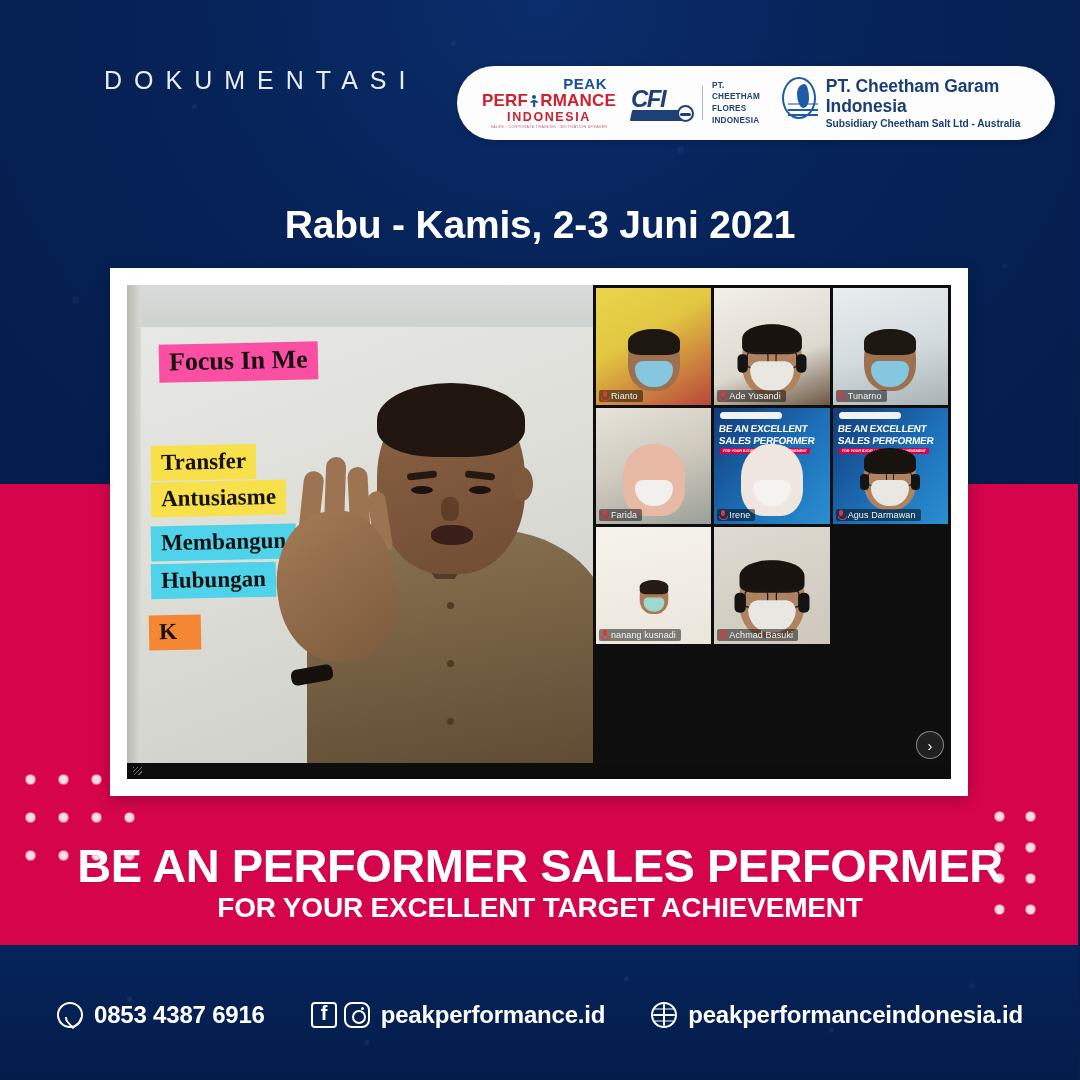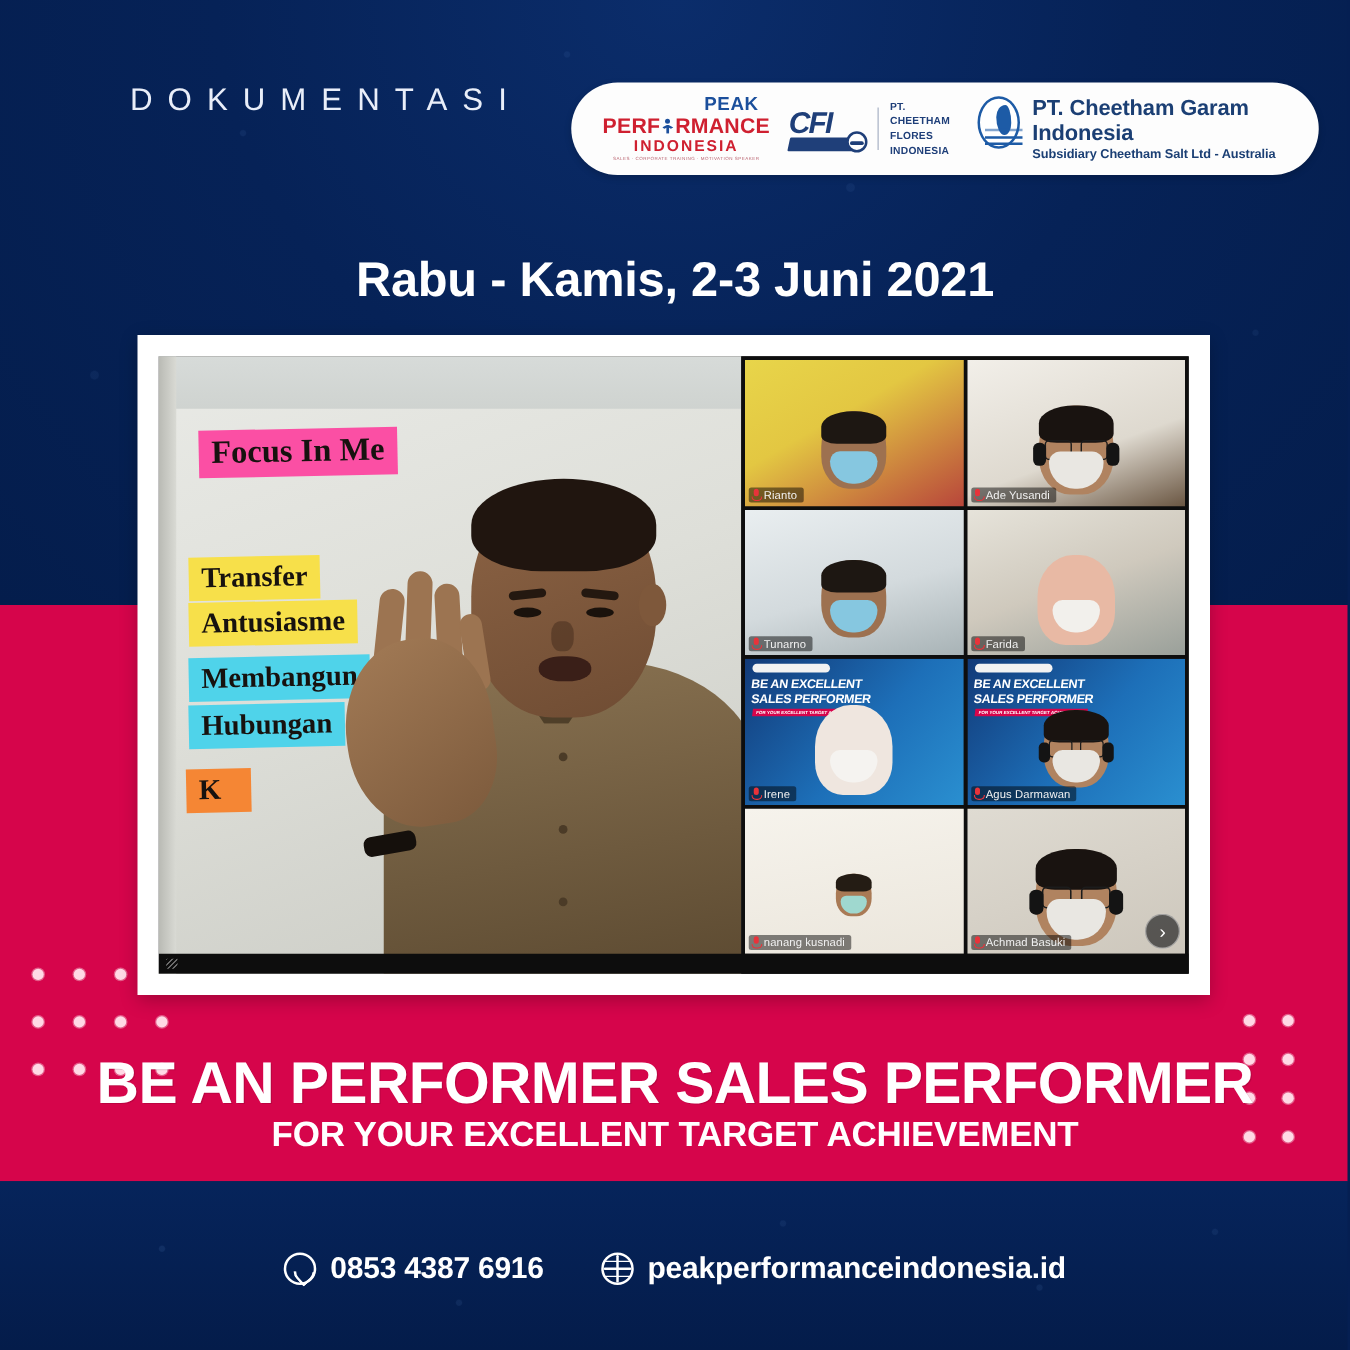--- a/index.html
+++ b/index.html
@@ -161,21 +161,21 @@
   .man-finger { position:absolute; background:#9c7451; border-radius:14px; }
   .f1{left:16px;bottom:236px;width:20px;height:72px;transform:rotate(6deg);}
   .f2{left:40px;bottom:242px;width:20px;height:80px;transform:rotate(2deg);}
   .f3{left:64px;bottom:238px;width:20px;height:74px;transform:rotate(-3deg);}
   .f4{left:86px;bottom:226px;width:18px;height:62px;transform:rotate(-9deg);}
   .man-watch{position:absolute;left:6px;bottom:96px;width:42px;height:16px;background:#15100c;border-radius:6px;transform:rotate(-10deg);}
   .man-btn{position:absolute;width:7px;height:7px;border-radius:50%;background:#4b3b27;}
 
   
   .zoomgrid { position: relative; width: 358px; height: 100%; background: #0e0e0e;
-    display: grid; grid-template-columns: 1fr 1fr; grid-template-rows: repeat(4, 1fr); gap: 3px; padding: 3px 3px 16px; }
+    display: grid; grid-template-columns: 1fr 1fr 1fr; grid-template-rows: repeat(4, 1fr); gap: 3px; padding: 3px 3px 16px; }
   .cell { position: relative; overflow: hidden; background: #161616; }
   .cell .nm {
     position: absolute; left: 3px; bottom: 3px; z-index: 5;
     display: flex; align-items: center; gap: 3px;
     background: rgba(0,0,0,.48); padding: 1px 5px 1px 2px; border-radius: 2px;
     color: #f2f2f2; font-size: 9px; letter-spacing: .1px; white-space: nowrap;
   }
   .mic { width: 7px; height: 10px; position: relative; flex: none; }
   .mic::before { content:""; position:absolute; left:1.5px; top:0; width:4px; height:6px; background:#e8333a; border-radius:2px; }
   .mic::after  { content:""; position:absolute; left:0; top:6px; width:7px; height:3px; border:1.2px solid #e8333a; border-top:none; border-radius:0 0 4px 4px; }
@@ -471,18 +471,25 @@
 
   <div class="headline">BE AN PERFORMER SALES PERFORMER</div>
   <div class="subheadline">FOR YOUR EXCELLENT TARGET ACHIEVEMENT</div>
 
   <div class="footer">
     <div class="fitem">
       <span class="ico ico-wa"></span>
       <span>0853 4387 6916</span>
     </div>
     <div class="fitem">
+      <span class="ficons">
+        <span class="ico ico-fb"></span>
+        <span class="ico ico-ig"></span>
+      </span>
+      <span>peakperformance.id</span>
+    </div>
+    <div class="fitem">
       <span class="ico ico-web"></span>
       <span>peakperformanceindonesia.id</span>
     </div>
   </div>
 
 </div>
 
 </body></html>

